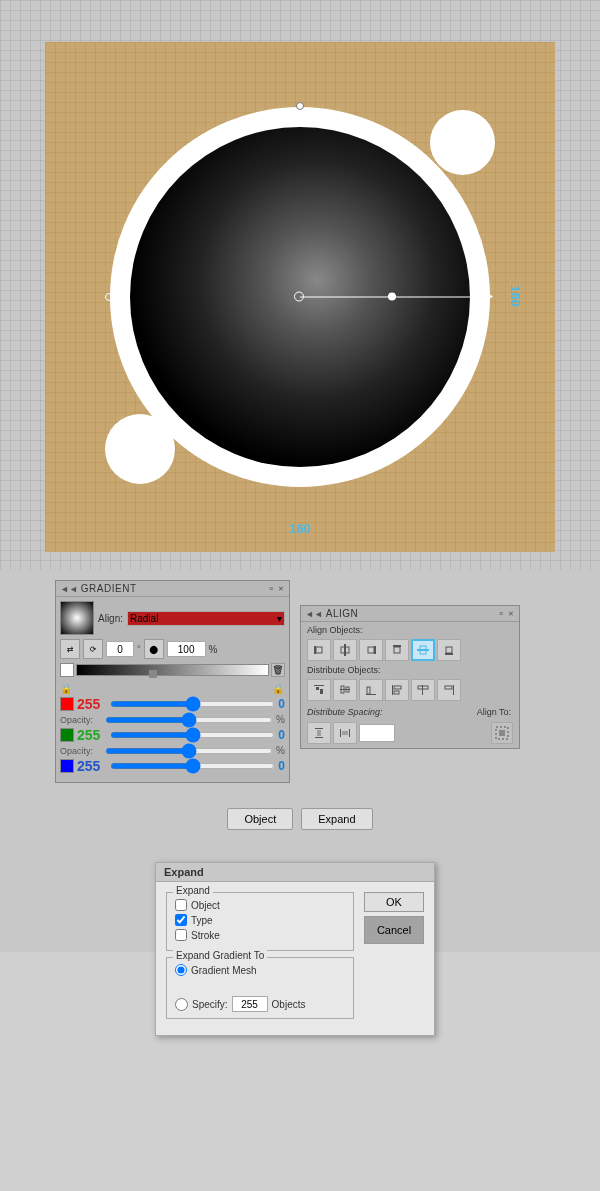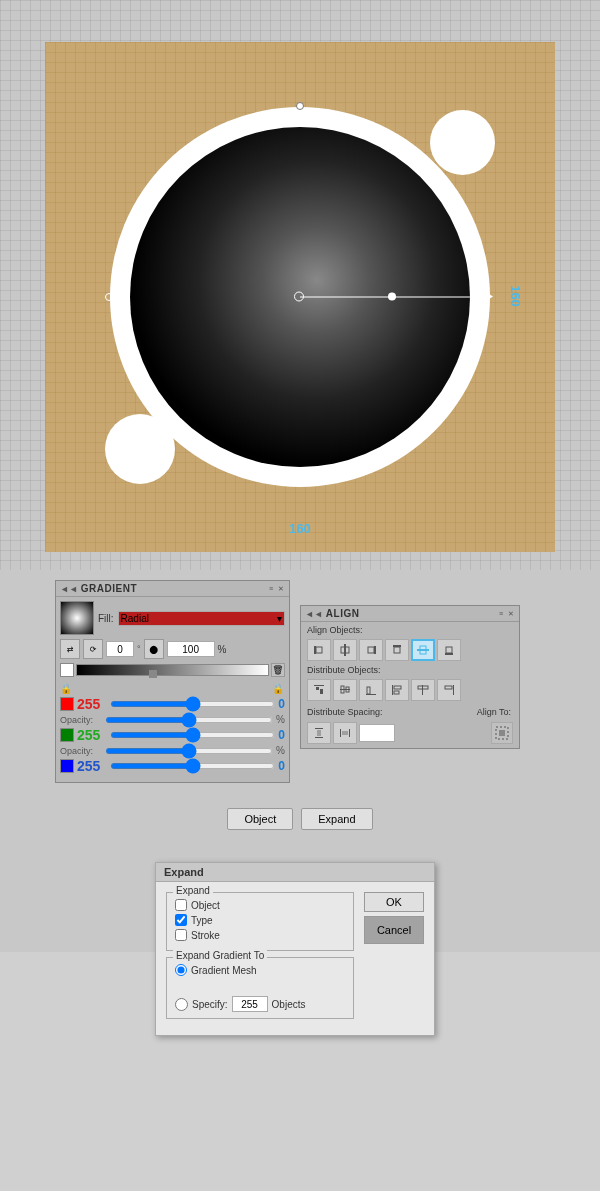--- a/index.html
+++ b/index.html
@@ -154,21 +154,21 @@
     .panel-titlebar {
       background: #b8b8b8;
       border-bottom: 1px solid #999;
       padding: 2px 4px;
       display: flex;
       align-items: center;
       justify-content: space-between;
     }
     .panel-title {
       font-size: 10px;
-      font-weight: bold;
+      font-weight: normal;
       color: #333;
       letter-spacing: 0.5px;
     }
     .panel-controls {
       display: flex;
       gap: 2px;
     }
     .panel-ctrl-btn {
       width: 8px;
       height: 8px;
@@ -235,21 +235,21 @@
     }
     .angle-input {
       width: 28px;
       height: 16px;
       border: 1px solid #aaa;
       background: white;
       text-align: center;
       font-size: 10px;
     }
     .opacity-input {
-      width: 48px;
+      width: 39px;
       height: 16px;
       border: 1px solid #aaa;
       background: white;
       text-align: center;
       font-size: 10px;
     }
     .percent-label {
       font-size: 10px;
       color: #333;
     }
@@ -528,21 +528,21 @@
       <div class="panel-controls">
         <span class="panel-ctrl-btn">≡</span>
         <span class="panel-ctrl-btn">✕</span>
       </div>
     </div>
     <div class="gradient-panel-body">
 
       <div class="gradient-preview-row">
         <div class="gradient-preview-box"></div>
         <div class="type-row">
-          <span class="type-label">Fill:</span>
+          <span class="type-label">Align:</span>
           <div class="type-select">
             <span>Radial</span>
             <span>▾</span>
           </div>
         </div>
       </div>
 
       <div class="angle-row">
         <div class="icon-btn">⇄</div>
         <div class="icon-btn">⟳</div>
@@ -697,21 +697,21 @@
             </svg>
         </div>
         <div class="align-btn">
           <svg width="14" height="14" viewBox="0 0 14 14">
               <rect x="11" y="2" width="1" height="10" fill="#555"></rect>
               <rect x="3" y="3" width="7" height="3" fill="none" stroke="#555" stroke-width="1"></rect>
             </svg>
         </div>
       </div>
       <div style="display:flex;align-items:center;justify-content:space-between;padding:2px 4px;">
-        <span class="section-label" style="padding:0;">Distribute Spacing:</span>
+        <span class="section-label" style="padding:0;font-style:italic;">Distribute Spacing:</span>
         <span class="align-to-label">Align To:</span>
       </div>
       <div style="display:flex;align-items:center;gap:2px;padding:2px 4px;">
 
         <div class="align-btn">
           <svg width="14" height="14" viewBox="0 0 14 14">
               <rect x="3" y="2" width="8" height="1" fill="#555"></rect>
               <rect x="3" y="11" width="8" height="1" fill="#555"></rect>
               <rect x="5" y="4" width="4" height="6" fill="#555" opacity="0.4"></rect>
             </svg>

